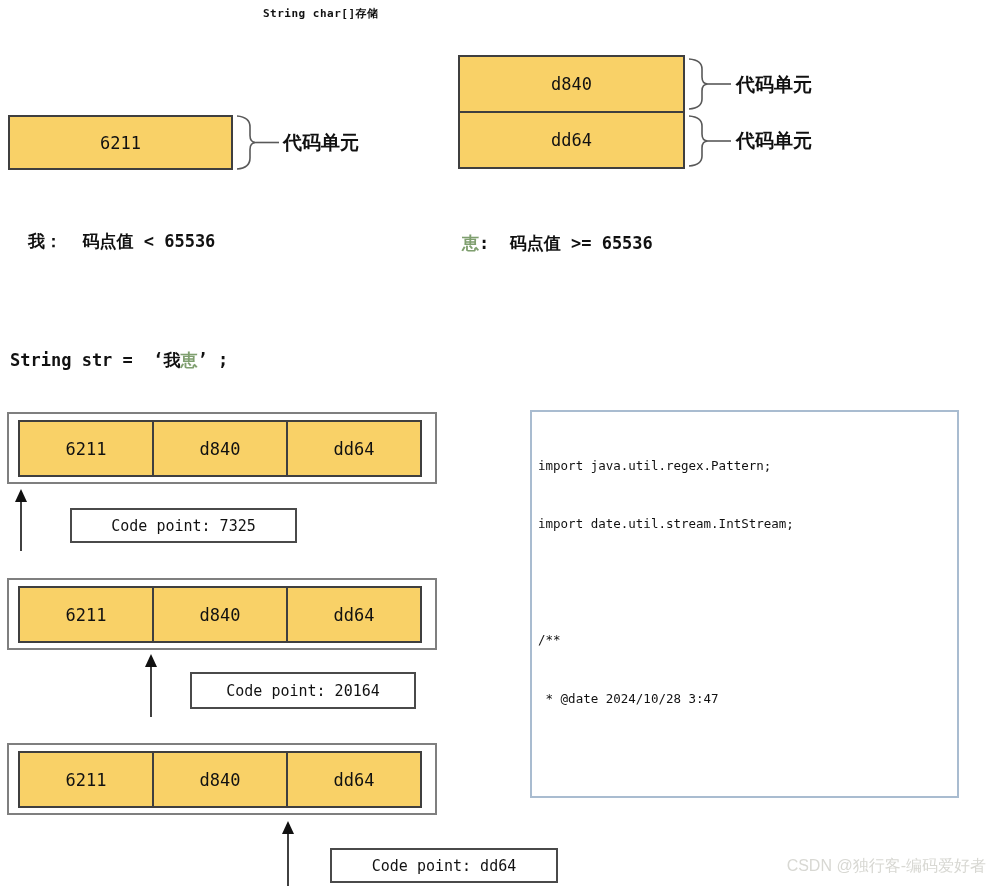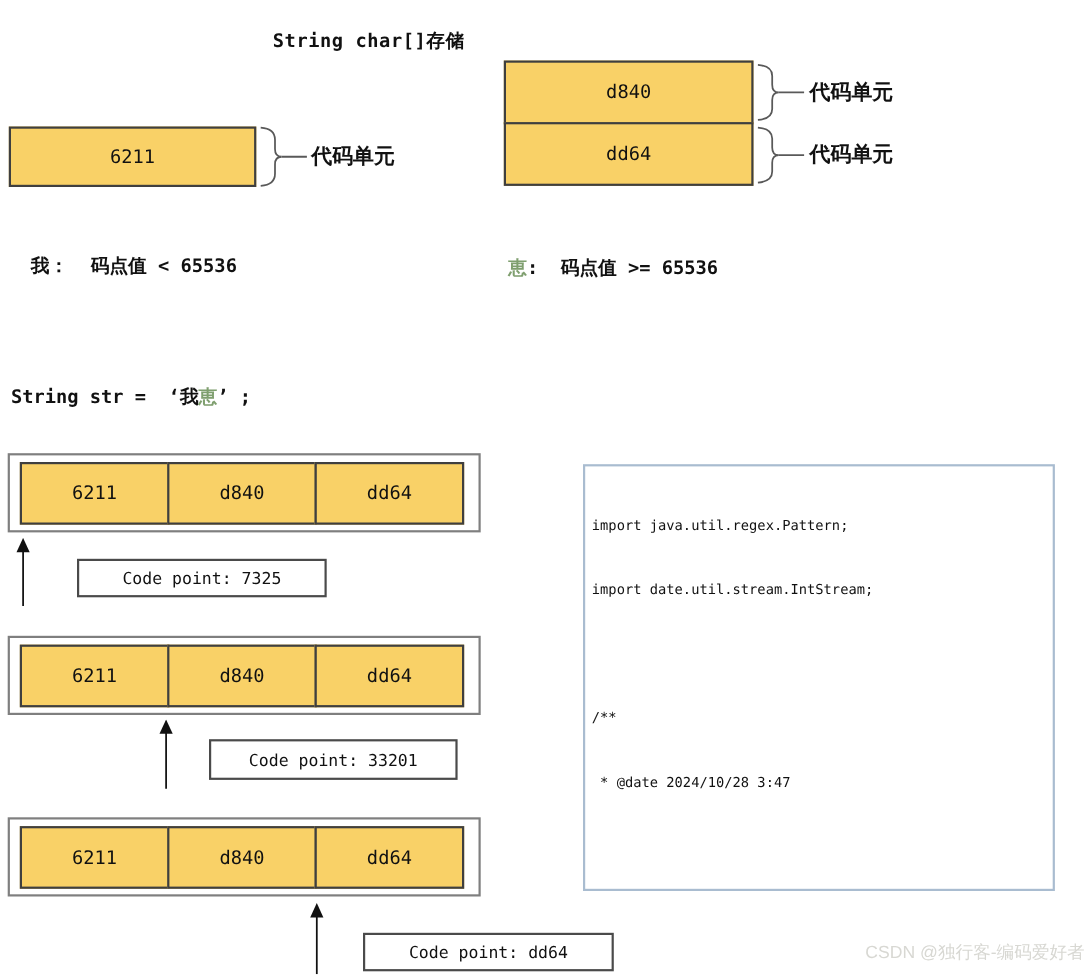--- a/index.html
+++ b/index.html
@@ -8,22 +8,22 @@
     position: relative;
     width: 990px; height: 886px;
     background: #fff;
     overflow: hidden;
     font-family: "DejaVu Sans Mono", "DejaVu Sans", monospace;
     color: #111;
   }
   .abs { position: absolute; }
 
   .title {
-    left: 248px; top: 6px;
-    font-size: 17px; font-weight: bold; letter-spacing: 0.5px; margin-top: 20px;
+    left: 263px; top: 6px;
+    font-size: 11px; font-weight: bold; letter-spacing: 0.5px;
   }
 
   .cell {
     background: var(--cell-fill, #F9D167);
     border: 2px solid var(--cell-border, #3f3f3f);
     display: flex; align-items: center; justify-content: center;
     font-size: 17px;
   }
   .single-cell { left: 8px; top: 115px; width: 225px; height: 55px; }
 
@@ -52,21 +52,21 @@
     display: flex; align-items: center; justify-content: center;
     font-size: 15px; white-space: pre;
   }
 
   .codeblock {
     left: 530px; top: 410px; width: 429px; height: 388px;
     border: 2px solid var(--code-border, #a9bcd0);
     background: #fff;
     padding: 5px 6px;
     font-size: 12.5px; line-height: 19.4px;
-    white-space: pre; overflow: hidden; margin-top: 12px;
+    white-space: pre; overflow: hidden;
   }
   .code-line { min-height: 19.4px; }
 
   .watermark {
     right: 4px; top: 856px;
     font-family: "Liberation Sans", sans-serif;
     font-size: 16px;
     color: var(--watermark, #d8d8d3);
     white-space: nowrap;
   }
@@ -123,21 +123,21 @@
     <div class="cells">
       <div class="cell">6211</div>
       <div class="cell">d840</div>
       <div class="cell">dd64</div>
     </div>
   </div>
   <svg class="abs" style="left:142px;top:654px" width="18" height="64" viewBox="0 0 18 64">
     <polygon points="9,0 3,13 15,13" fill="#111"></polygon>
     <line x1="9" y1="10" x2="9" y2="63" stroke="#111" stroke-width="1.6"></line>
   </svg>
-  <div class="abs cpbox" style="left:190px;top:672px;width:226px;height:37px">Code point: 33201</div>
+  <div class="abs cpbox" style="left:190px;top:672px;width:226px;height:37px">Code point: 20164</div>
 
   <div class="abs marray" style="top:743px">
     <div class="cells">
       <div class="cell">6211</div>
       <div class="cell">d840</div>
       <div class="cell">dd64</div>
     </div>
   </div>
   <svg class="abs" style="left:279px;top:821px" width="18" height="65" viewBox="0 0 18 65">
     <polygon points="9,0 3,13 15,13" fill="#111"></polygon>

